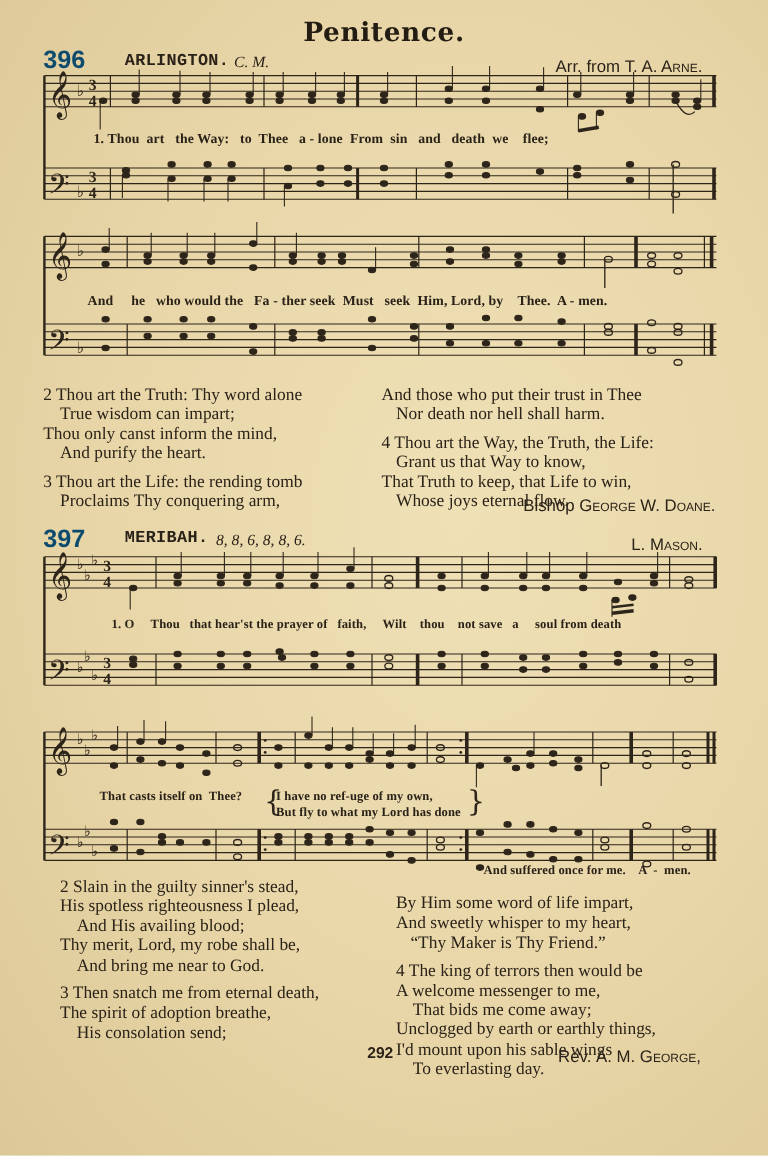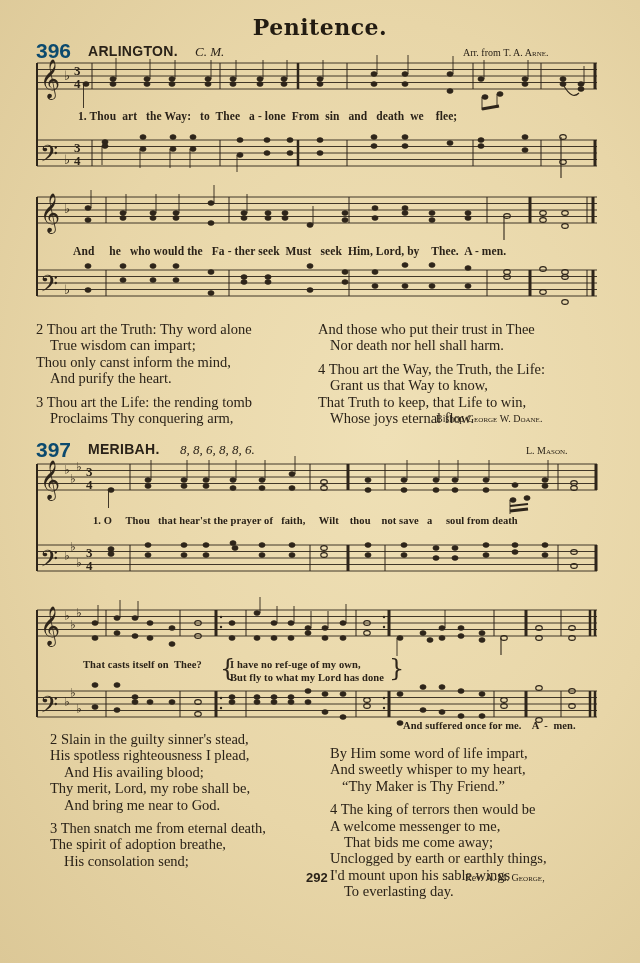--- a/index.html
+++ b/index.html
@@ -9,23 +9,23 @@
     color: #2a2218;
     font-family: "Liberation Serif", "DejaVu Serif", serif;
   }
   .abs { position: absolute; }
   .section-title {
     left: 0; width: 640px; top: 14px; text-align: center;
     font-family: "DejaVu Serif", serif; font-weight: bold; font-size: 22px;
     letter-spacing: 0.5px; color: #231c12;
   }
   .hymn-num { font-family: "Liberation Sans", sans-serif; font-weight: bold; font-size: 21px; color: #0c4a6e; }
-  .tune-name { font-family: Liberation Sans, sans-serif; font-weight: bold; font-size: 14px; letter-spacing: 0.3px; }
+  .tune-name { font-family: Liberation Mono, monospace; font-weight: bold; font-size: 14px; letter-spacing: 0.3px; margin-left: 16px; }
   .meter { font-family: "Liberation Serif", serif; font-size: 13px; }
-  .credit { font-family: Liberation Serif, serif; font-size: 10px; }
+  .credit { font-family: Liberation Sans, sans-serif; font-size: 14px; }
   .sc { font-variant: small-caps; }
   .lyric-line {
     font-family: "Liberation Serif", serif; font-weight: bold; font-size: 11.5px;
     white-space: pre; letter-spacing: 0.1px;
   }
   .lyric-small { font-size: 10.5px; }
   .verse-col { font-family: "Liberation Serif", serif; font-size: 14.5px; line-height: 16.4px; }
   .verse-col .ln { white-space: pre; display: block; }
   .verse-col .gap { display: block; height: 7px; }
   .page-num { font-family: "Liberation Sans", sans-serif; font-weight: bold; font-size: 13px; }

